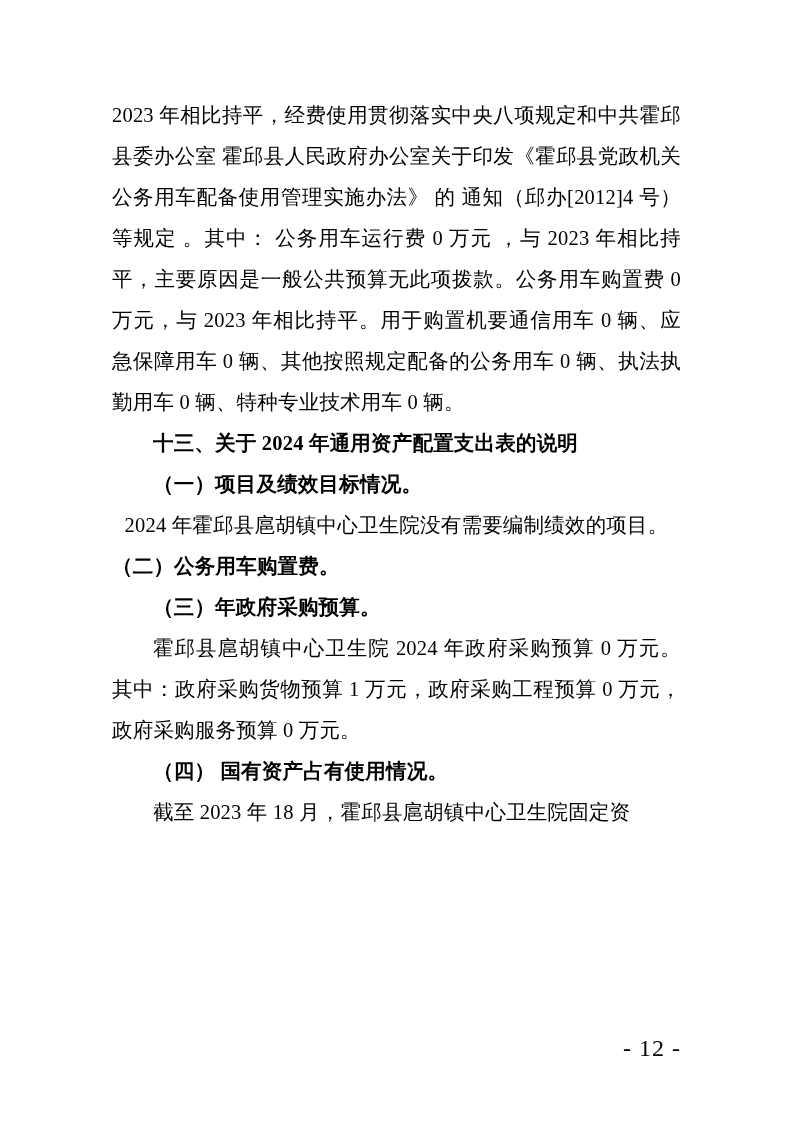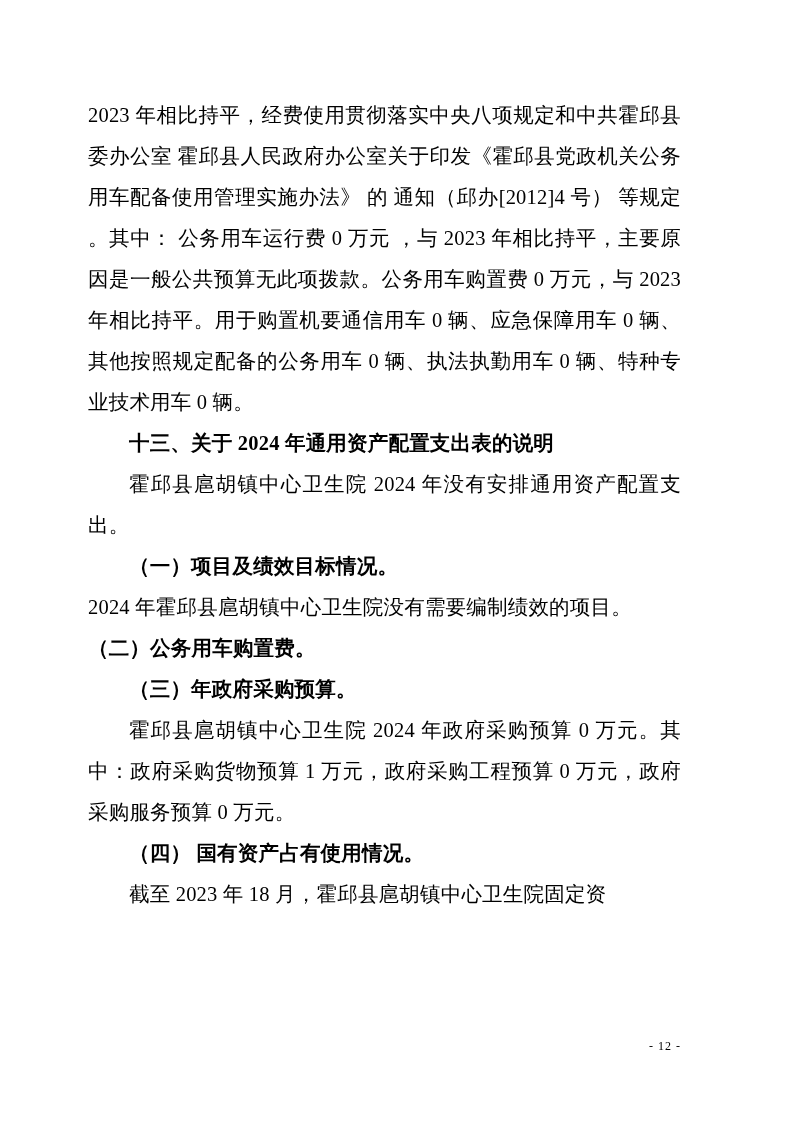--- a/index.html
+++ b/index.html
@@ -15,21 +15,21 @@
     position: relative;
     overflow: hidden;
   }
   .page {
     position: absolute;
     left: 0;
     top: 0;
     width: 793px;
     height: 1122px;
     box-sizing: border-box;
-    padding: 95px 112px 0 88px;
+    padding: 95px 112px 0 112px;
   }
   .body-text {
     font-size: 20.5px;
     line-height: 41px;
     text-align: justify;
     text-justify: inter-ideograph;
     letter-spacing: 0.2px;
   }
   p {
     margin: 0;
@@ -49,46 +49,45 @@
     font-weight: bold;
     text-indent: 41px;
   }
   .subheading-noindent {
     font-weight: bold;
     text-indent: 0;
   }
   .page-number {
     position: absolute;
     right: 112px;
-    bottom: 68px;
-    font-size: 12px;
+    bottom: 60px;
+    font-size: 24px;
     font-family: "Liberation Serif", "DejaVu Serif", serif;
     letter-spacing: 1px;
   }
   .spaced {
     
     text-align: justify;
     text-justify: inter-ideograph;
   }
   .last-line-left {
-    text-align: left;
+    text-align: center;
   }
 </style>
 </head>
 <body>
 
 <div class="page">
 
   <div class="body-text">
 
     <p class="para spaced">2023 年相比持平，经费使用贯彻落实中央八项规定和中共霍邱县委办公室 霍邱县人民政府办公室关于印发《霍邱县党政机关公务用车配备使用管理实施办法》 的 通知（邱办[2012]4 号） 等规定 。其中： 公务用车运行费 0 万元 ，与 2023 年相比持平，主要原因是一般公共预算无此项拨款。公务用车购置费 0 万元，与 2023 年相比持平。用于购置机要通信用车 0 辆、应急保障用车 0 辆、其他按照规定配备的公务用车 0 辆、执法执勤用车 0 辆、特种专业技术用车 0 辆。</p>
 
     <p class="heading">十三、关于 2024 年通用资产配置支出表的说明</p>
 
-    <p class="indent2">霍邱县扈胡镇中心卫生院 2024 年没有安排通用资产配置支出。</p>
 
     <p class="subheading">（一）项目及绩效目标情况。</p>
 
     <p class="para last-line-left">2024 年霍邱县扈胡镇中心卫生院没有需要编制绩效的项目。</p>
 
     <p class="subheading-noindent">（二）公务用车购置费。</p>
 
 
     <p class="subheading">（三）年政府采购预算。</p>
 

